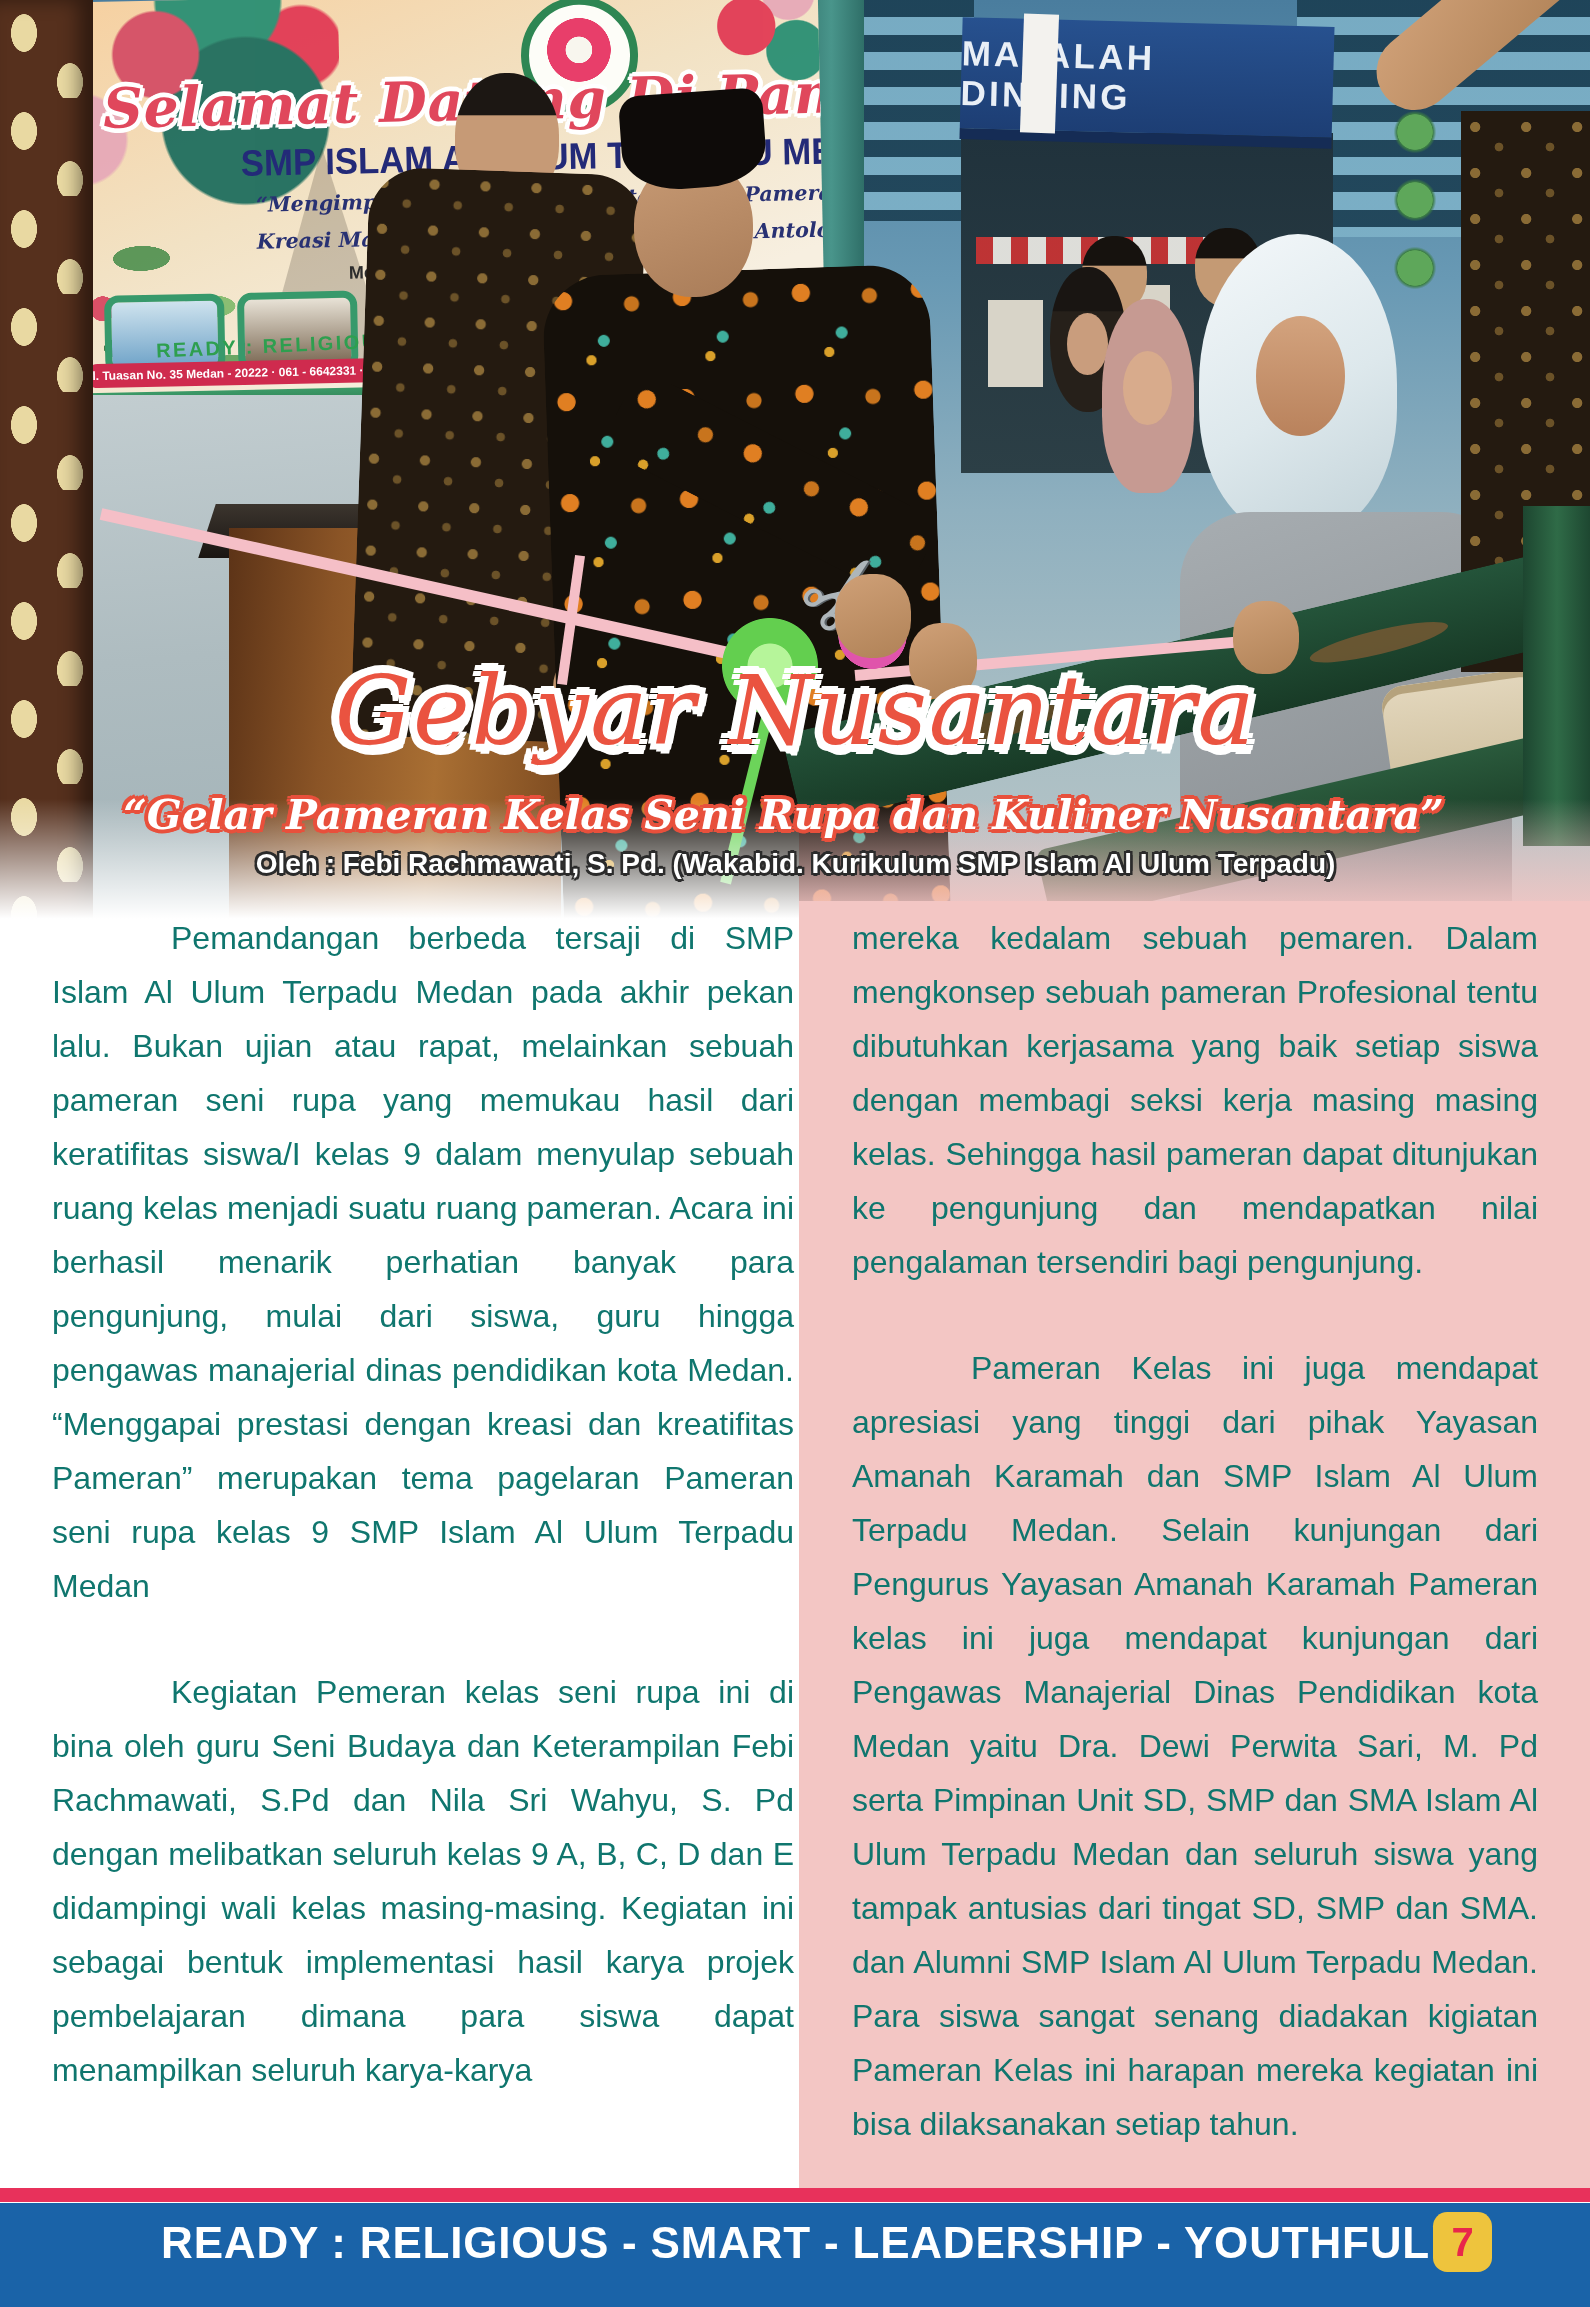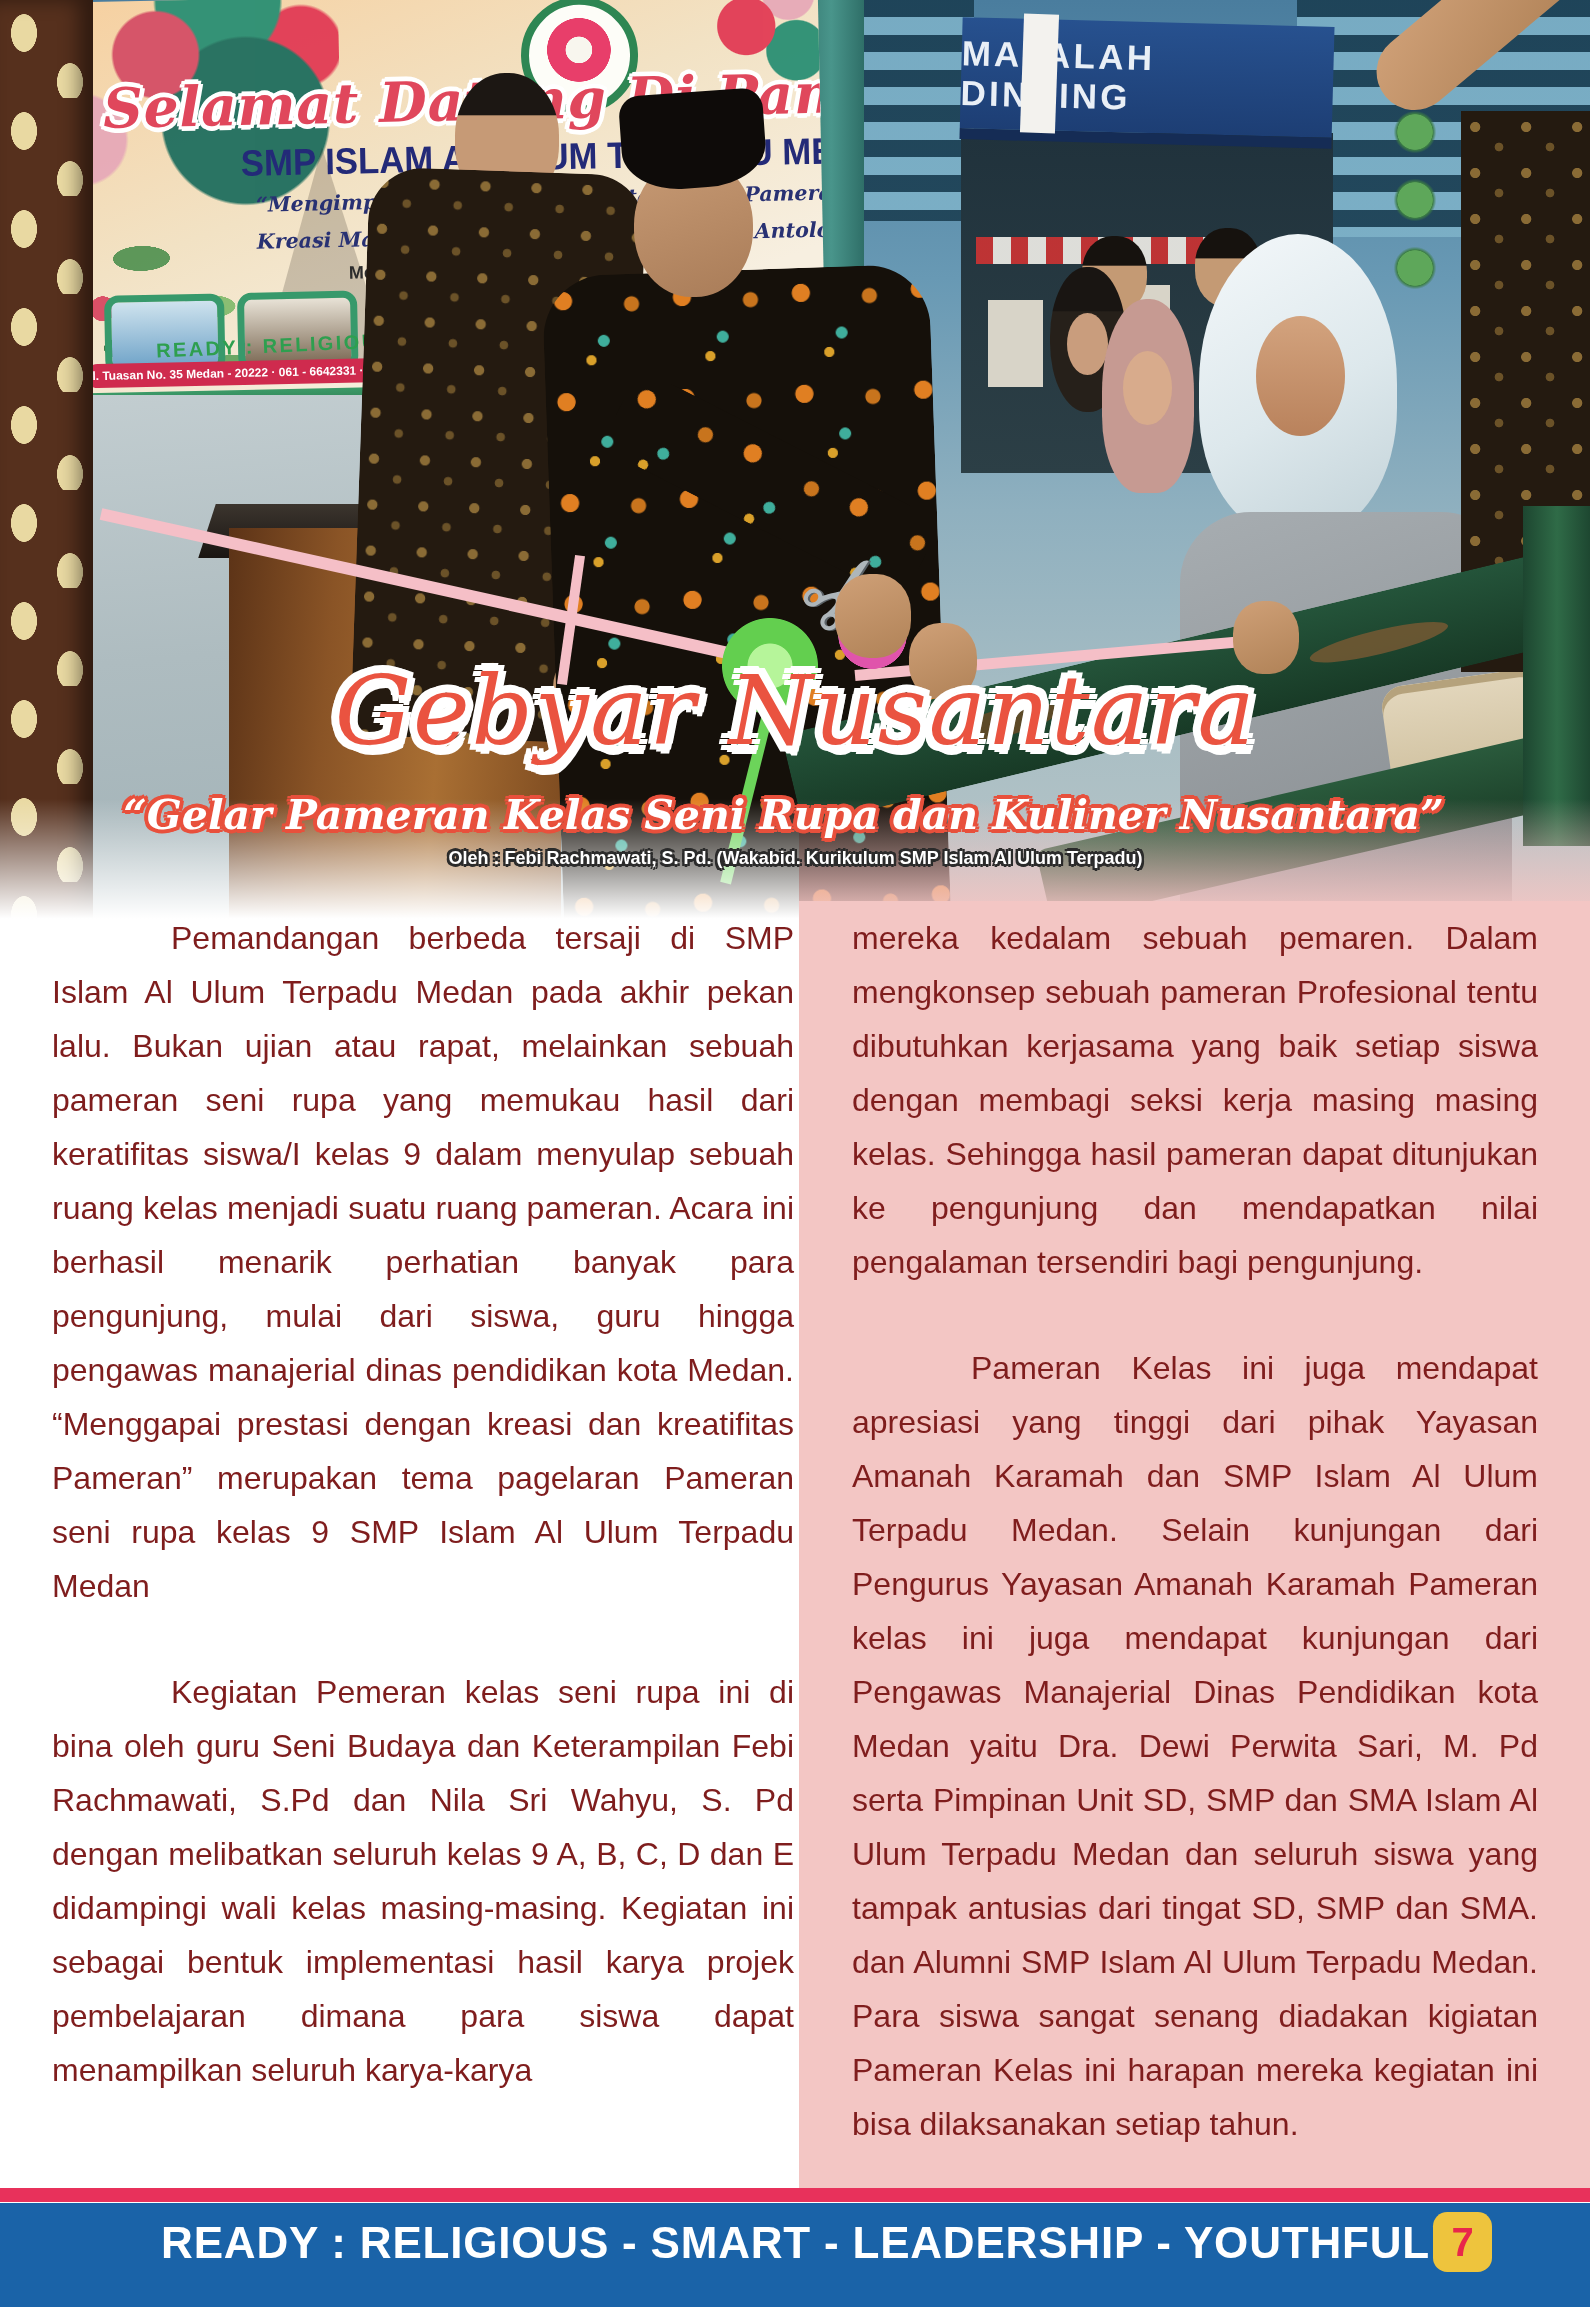--- a/index.html
+++ b/index.html
@@ -159,26 +159,26 @@
         background:linear-gradient(to bottom,rgba(243,198,196,0),#f3c6c4 92%);}
 
   .title{left:0;top:655px;width:1591px;text-align:center;z-index:30;
         font-family:"DejaVu Serif",serif;font-style:italic;font-weight:normal;font-size:96px;
         color:#ea5340;letter-spacing:1.6px;
         text-shadow:-6.3px -6.3px 0 #fff,6.3px -6.3px 0 #fff,-6.3px 6.3px 0 #fff,6.3px 6.3px 0 #fff,0 8px 0 #fff,0 -8px 0 #fff,8px 0 0 #fff,-8px 0 0 #fff,4.7px 9.5px 0 #fff;}
   .subtitle{left:0;top:776px;width:1567px;text-align:center;z-index:30;
         font-family:"DejaVu Serif",serif;font-style:italic;font-weight:bold;font-size:41px;color:#ffffff;
         text-shadow:-3.2px -3.2px 0 #e8503c,3.2px -3.2px 0 #e8503c,-3.2px 3.2px 0 #e8503c,3.2px 3.2px 0 #e8503c,0 4px 0 #e8503c,0 -4px 0 #e8503c,4px 0 0 #e8503c,-4px 0 0 #e8503c;margin-top:15px;}
   .byline{left:0;top:848px;width:1591px;text-align:center;z-index:30;
-        font-weight:900;font-size:18px;color:#ffffff;
+        font-weight:900;font-size:28px;color:#ffffff;
         text-shadow:-2.4px -2.4px 0 #2b2b2b,2.4px -2.4px 0 #2b2b2b,-2.4px 2.4px 0 #2b2b2b,2.4px 2.4px 0 #2b2b2b,0 3.2px 0 #2b2b2b,0 -3.2px 0 #2b2b2b;}
 
   
   .pink-col{left:799px;top:901px;width:792px;height:1289px;background:#f3c6c4;}
-  .col{position:absolute;top:911px;font-size:32px;line-height:54px;color:#7f1d1d;
+  .col{position:absolute;top:911px;font-size:32px;line-height:54px;color:#0f766e;
        text-align:justify;z-index:20;}
   .col p{margin:0 0 52px 0;}
   .col p.indent{text-indent:119px;}
   .col-left{left:52px;width:742px;}
   .col-right{left:852px;width:686px;}
 
   
   .stripe{left:0;top:2188px;width:1591px;height:14.2px;background:#e8315b;}
   .bluebar{left:0;top:2203px;width:1591px;height:104px;background:#1a63a8;}
   .footer-motto{left:0;top:2218px;width:1591px;text-align:center;color:#ffffff;

